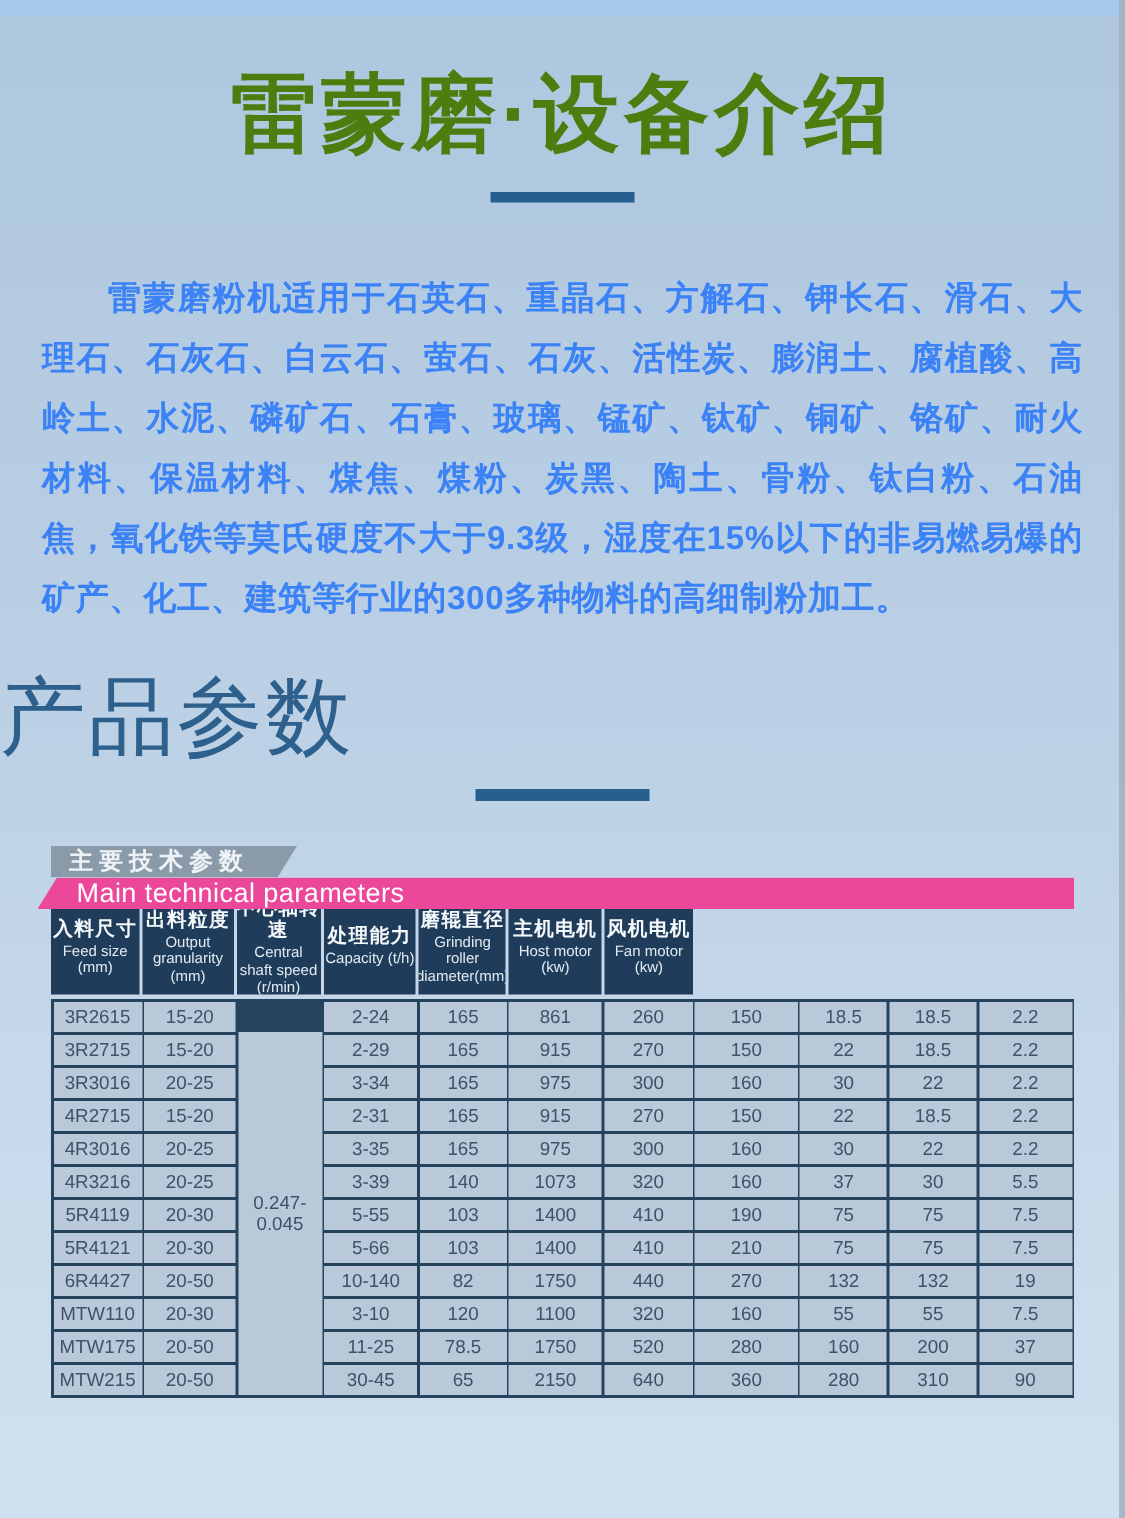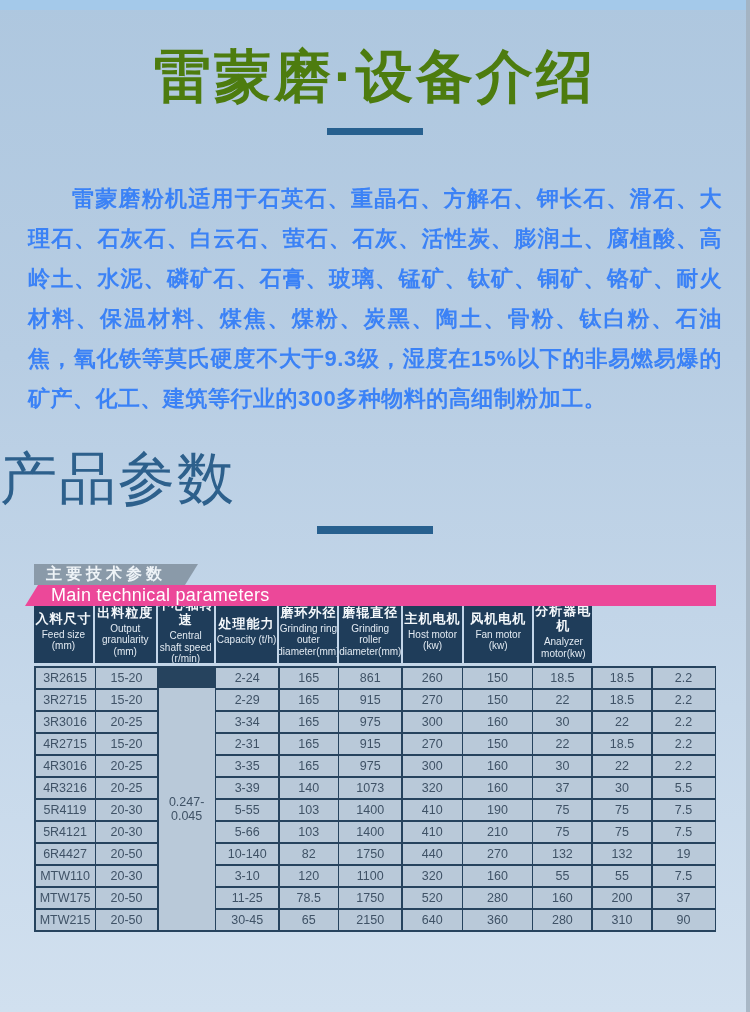--- a/index.html
+++ b/index.html
@@ -96,38 +96,30 @@
       </div>
       <div class="th">
         <span class="zh">中心轴转速</span>
         <span class="en">Central shaft speed (r/min)</span>
       </div>
       <div class="th">
         <span class="zh">处理能力</span>
         <span class="en">Capacity (t/h)</span>
       </div>
       <div class="th">
-        <span class="zh">磨环外径</span>
-        <span class="en">Grinding ring outer diameter(mm)</span>
-      </div>
-      <div class="th">
         <span class="zh">磨辊直径</span>
         <span class="en">Grinding roller diameter(mm)</span>
       </div>
       <div class="th">
         <span class="zh">主机电机</span>
         <span class="en">Host motor (kw)</span>
       </div>
       <div class="th">
         <span class="zh">风机电机</span>
         <span class="en">Fan motor (kw)</span>
-      </div>
-      <div class="th">
-        <span class="zh">分析器电机</span>
-        <span class="en">Analyzer motor(kw)</span>
       </div>
     </div>
   <div class="grid-body" id="grid-body">
       <div class="td merged">0.247-
 0.045</div>
       <div class="td">3R2615</div>
       <div class="td">15-20</div>
       <div class="td">2-24</div>
       <div class="td">165</div>
       <div class="td">861</div>

